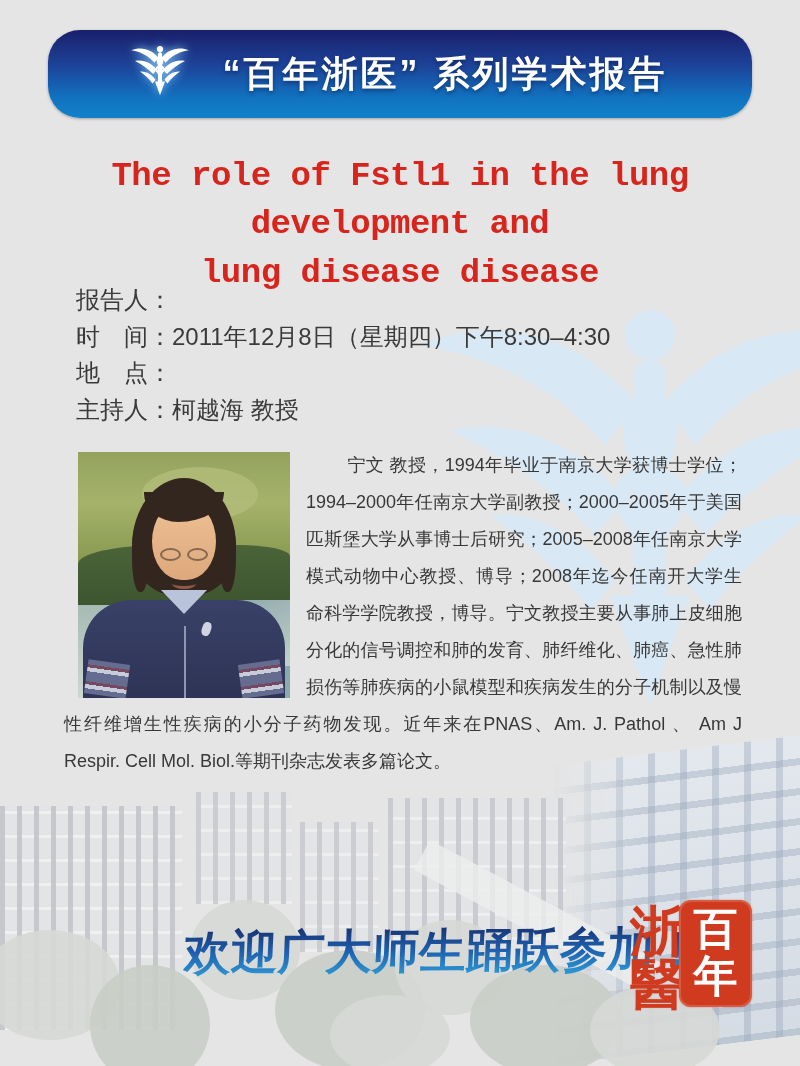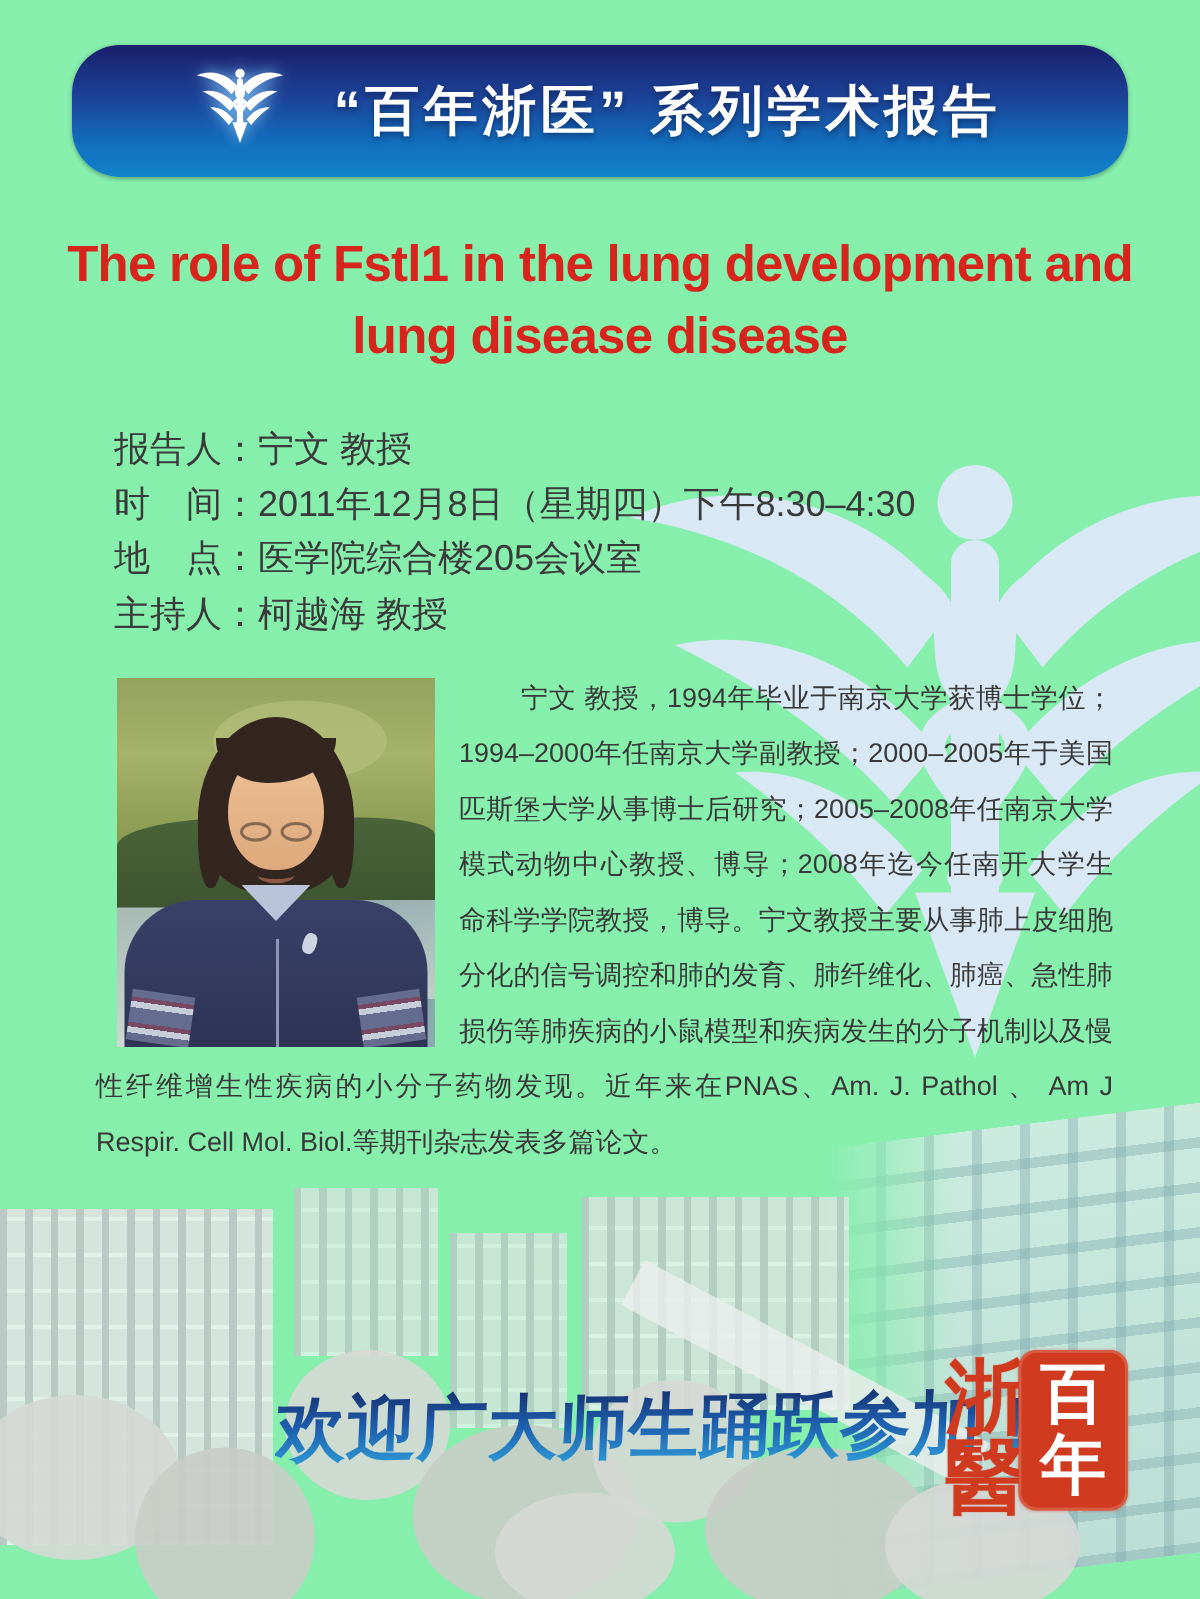--- a/index.html
+++ b/index.html
@@ -3,21 +3,21 @@
 <meta charset="utf-8">
 <style>
   :root{
     --banner-top:#1a1f6b; --banner-bottom:#1282ca; --title-red:#d7251d;
     --text-dark:#3a3a3a; --welcome-top:#17306f; --welcome-bottom:#2f9fd8;
     --seal-red:#d03a1e; --watermark-blue:#d9e8f5;
   }
   *{box-sizing:border-box; margin:0; padding:0;}
   html,body{background:#ffffff;}
   body{font-family:"Liberation Sans","DejaVu Sans",sans-serif;}
-  .poster{position:relative; width:800px; height:1066px; margin:0 auto; background:#86efac; overflow:hidden;}
+  .poster{position:relative; width:800px; height:1066px; margin:0 auto; background:#e5e5e5; overflow:hidden;}
 
   
   .bg{position:absolute; inset:0; z-index:0;}
   .watermark{position:absolute; left:400px; top:295px; width:500px; height:480px; color:var(--watermark-blue);}
   .watermark svg{width:100%; height:100%;}
 
   .building-right{position:absolute; right:0; top:735px; width:248px; height:300px;
     background:
       repeating-linear-gradient(90deg, rgba(130,150,175,.42) 0 7px, transparent 7px 32px),
       repeating-linear-gradient(0deg, rgba(130,150,175,.42) 0 7px, transparent 7px 30px),
@@ -52,21 +52,21 @@
   .banner{position:absolute; left:48px; top:30px; width:704px; height:88px; border-radius:32px;
     background:linear-gradient(180deg, var(--banner-top) 0%, #1c4398 40%, #1173c1 78%, var(--banner-bottom) 100%);
     display:flex; align-items:center; box-shadow:0 1px 3px rgba(0,0,0,.3);}
   .banner-logo{width:72px; height:60px; margin-left:76px; flex:none; color:#fff;
     filter:drop-shadow(0 0 5px rgba(140,210,255,.95));}
   .banner-logo svg{width:100%; height:100%;}
   .banner-title{flex:1; text-align:center; padding-right:58px; color:#fff; font-weight:bold;
     font-size:36px; letter-spacing:3px; white-space:nowrap; text-shadow:0 2px 4px rgba(0,0,30,.4);}
 
   .lecture-title{position:absolute; left:40px; right:40px; top:152px; text-align:center;
-    color:var(--title-red); font-family:Liberation Sans, sans-serif; font-weight:bold;
+    color:var(--title-red); font-family:Liberation Mono, monospace; font-weight:bold;
     font-size:34px; line-height:1.42; letter-spacing:-0.5px;}
 
   .info{position:absolute; left:76px; top:282px; list-style:none;}
   .info-row{display:flex; font-size:24px; line-height:36.5px; color:var(--text-dark);text-align:center;}
   .info-label{white-space:pre; font-weight:bold; font-weight:500;}
   .info-value{white-space:pre;}
 
   .bio{position:absolute; left:64px; top:447px; width:678px; font-size:18px; line-height:37px;
     color:#383838; text-align:justify;}
   .bio p{text-indent:2.3em;}
@@ -181,29 +181,27 @@
       <h1 class="banner-title">“百年浙医” 系列学术报告</h1>
     </header>
 
     <h2 class="lecture-title"><span>The role of Fstl1 in the lung development and</span><br>
       <span>lung disease disease</span>
     </h2>
 
     <ul class="info">
       <li class="info-row">
         <span class="info-label">报告人：</span>
-        <span class="info-value">宁文 教授</span>
       </li>
       <li class="info-row">
         <span class="info-label">时　间：</span>
         <span class="info-value">2011年12月8日（星期四）下午8:30–4:30</span>
       </li>
       <li class="info-row">
         <span class="info-label">地　点：</span>
-        <span class="info-value">医学院综合楼205会议室</span>
       </li>
       <li class="info-row">
         <span class="info-label">主持人：</span>
         <span class="info-value">柯越海 教授</span>
       </li>
     </ul>
 
     <section class="bio">
       <div class="photo">
         <div class="ph-hill"></div>

